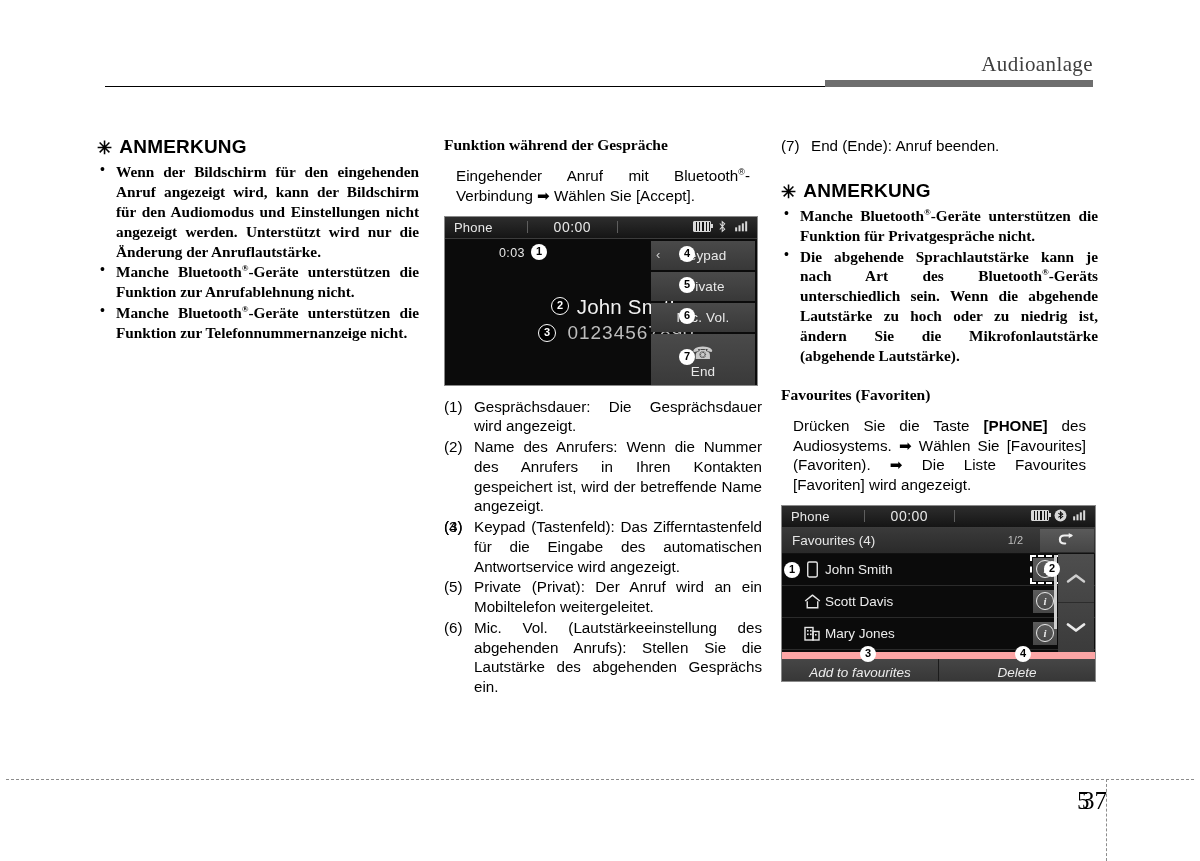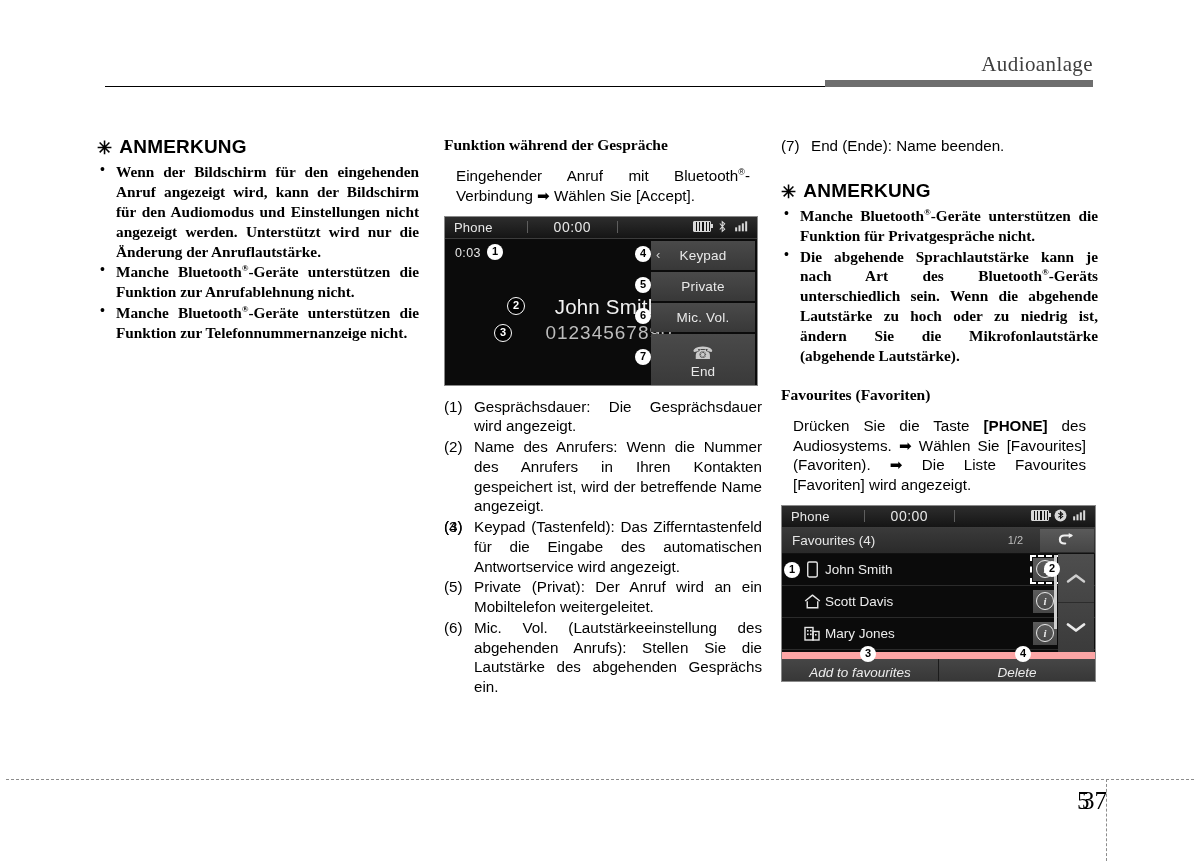--- a/index.html
+++ b/index.html
@@ -205,21 +205,21 @@
       repeating-linear-gradient(90deg,#d8d8d8 0 2px, #101010 2px 3.2px);
   }
   .ico-batt::after {
     content:""; position:absolute; right:-3px; top:2px;
     width:2px; height:4px; background:#d8d8d8;
   }
   .ico-bt { width: 13px; height: 13px; }
   .ico-sig { width: 17px; height: 12px; }
 
   
-  .call-body { position: relative; height: 146px; }
+  .call-body { position: relative; height: 146px; margin-left: 44px; }
   .call-timer {
     position: absolute; left: 10px; top: 7px;
     color: #e6e6e6; font-size: 12.5px; letter-spacing: .4px;
   }
   .call-name {
     position: absolute; left: 0; right: 0; top: 56px;
     text-align: center; color: #f2f2f2; font-size: 20.5px;
     letter-spacing: .2px;
   }
   .call-number {
@@ -439,21 +439,21 @@
       <span>Mic. Vol. (Lautstärkeeinstellung des abgehenden Anrufs): Stellen Sie die Lautstärke des abgehenden Gesprächs ein.</span>
     </li>
   </ol>
 </div>
 
 <div class="col col-3">
 
   <ol class="num-list">
     <li>
       <span class="marker">(7)</span>
-      <span>End (Ende): Name beenden.</span>
+      <span>End (Ende): Anruf beenden.</span>
     </li>
   </ol>
 
   <div class="note-heading" style="margin-top:24px;">
     <span class="star">✳</span>
     <span>ANMERKUNG</span>
   </div>
 
   <ul class="note-list">
     <li>

